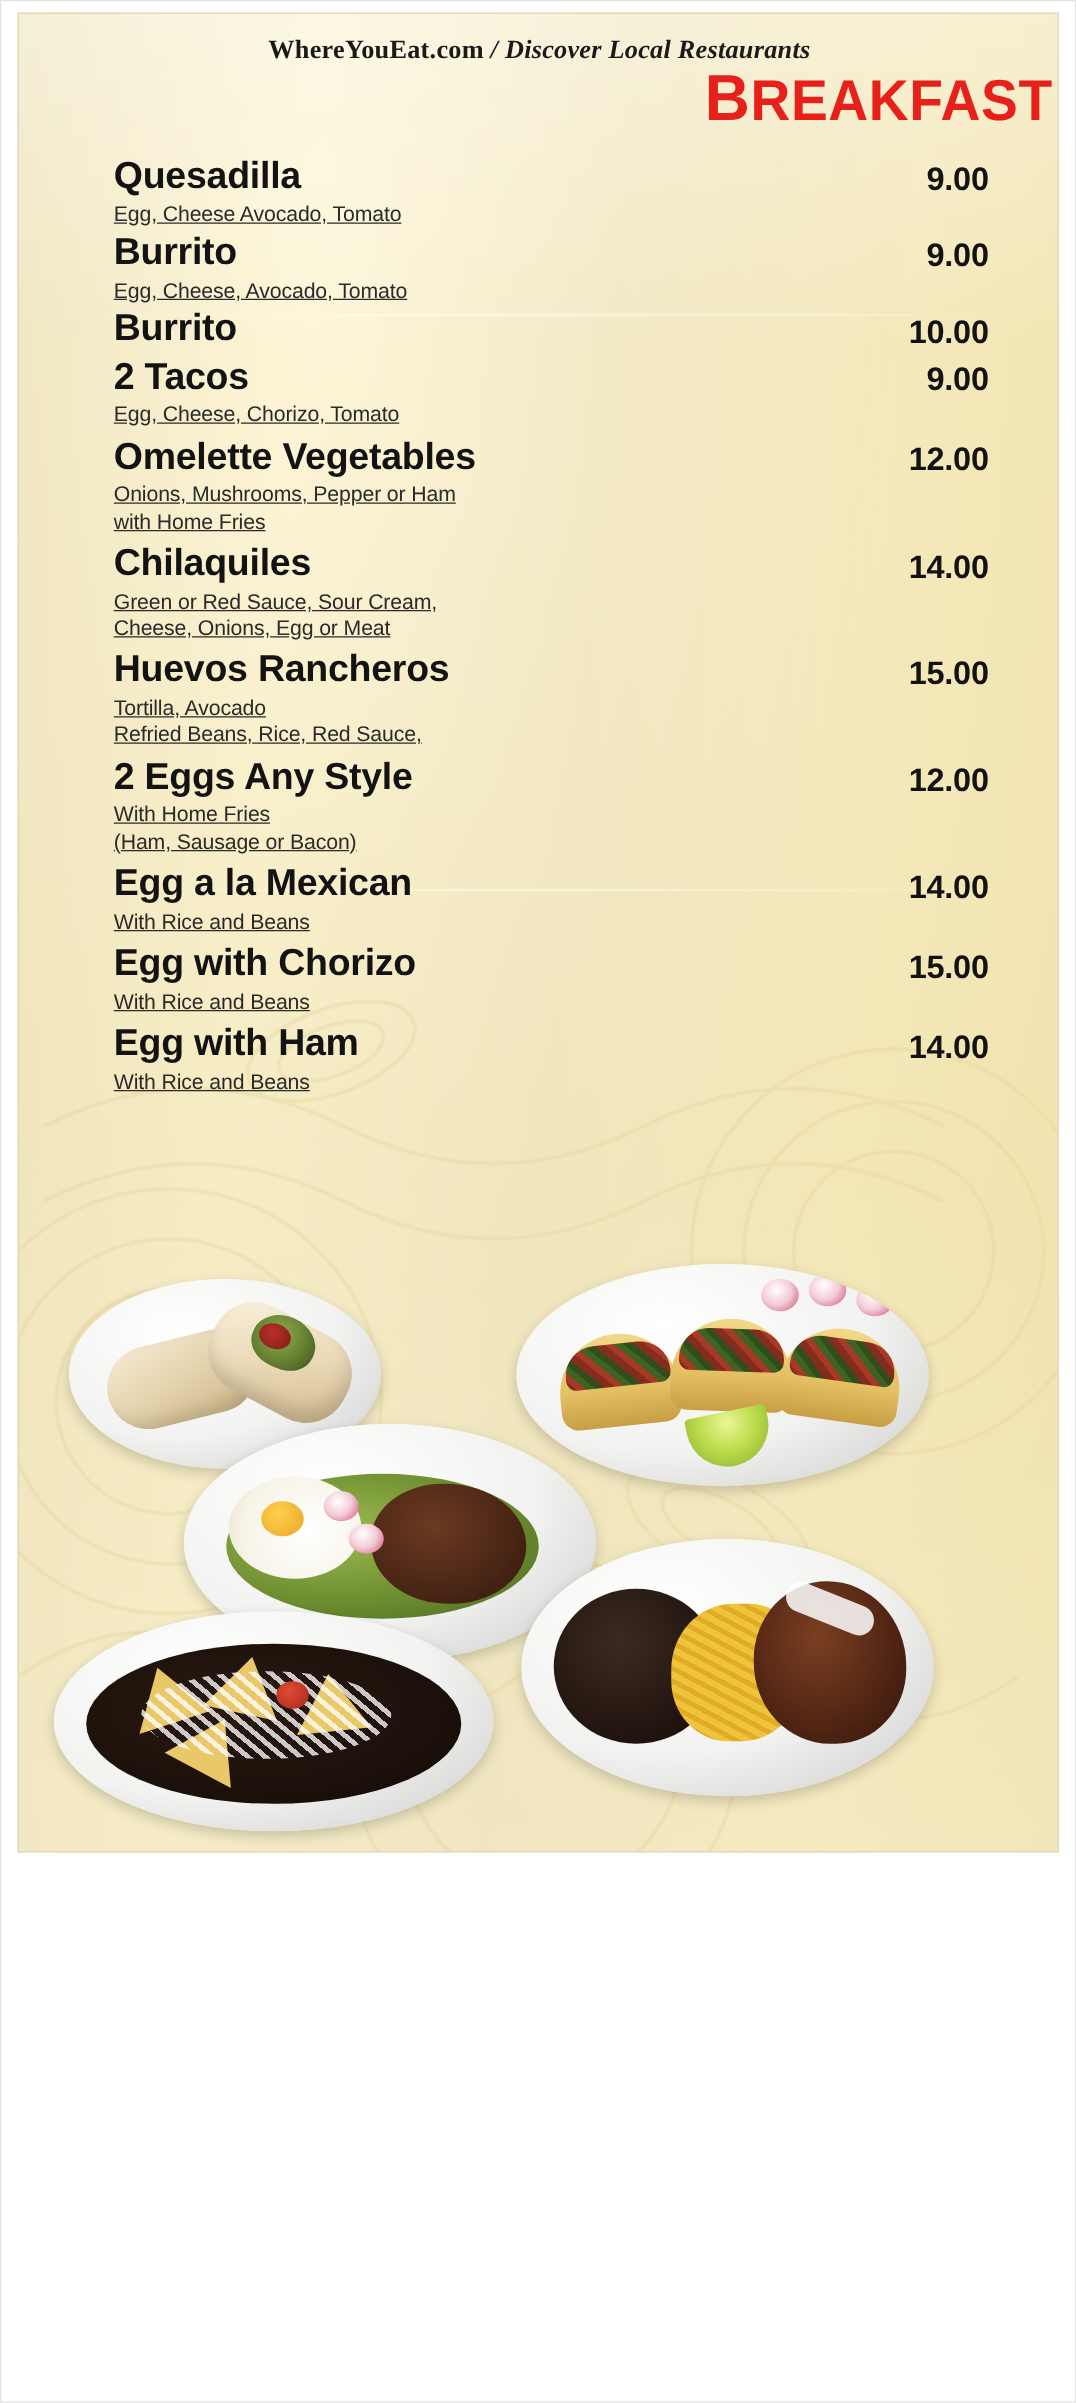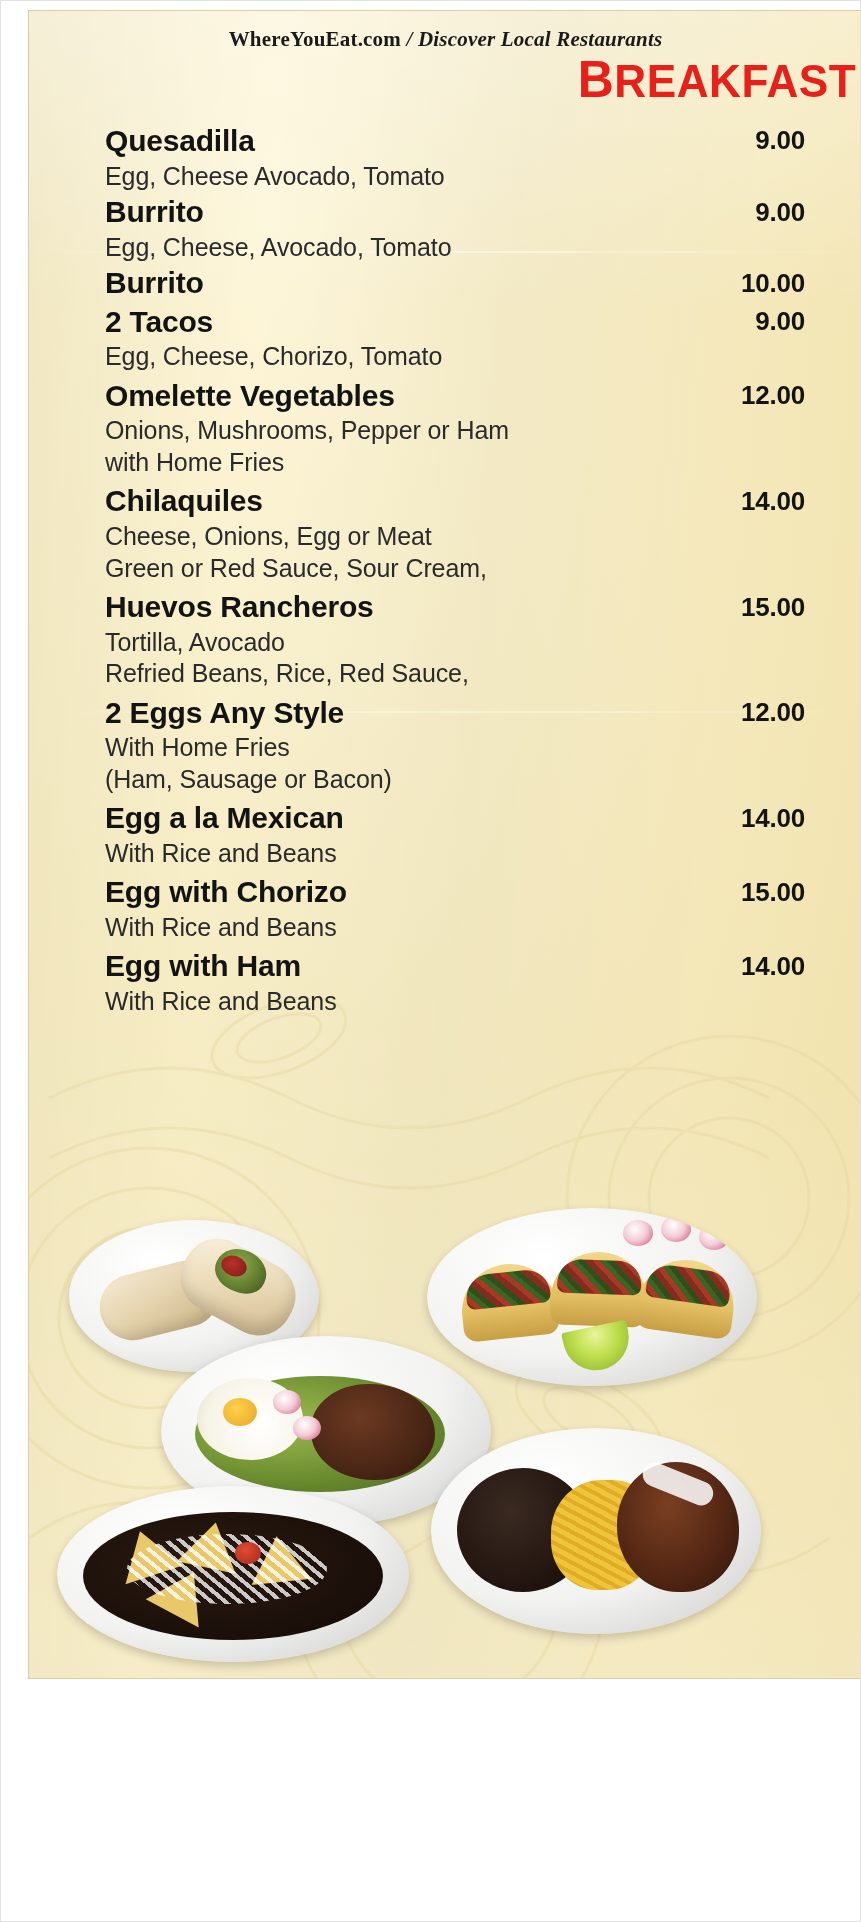--- a/index.html
+++ b/index.html
@@ -17,22 +17,22 @@
   .page {
     position: absolute;
     left: 0; top: 0;
     width: 861px; height: 1922px;
     background: #ffffff;
   }
 
   
   .menu-card {
     position: absolute;
-    left: 28px; top: 10px;
-    width: 833px; height: 1669px;
+    left: 14px; top: 10px;
+    width: 833px; height: 1472px;
     background:
       radial-gradient(ellipse at 30% 12%, #fdf6d9 0%, #f7edc6 35%, #f3e6b5 70%, #efe0a8 100%);
     border: 1px solid #d9cfa6;
     overflow: hidden;
   }
 
   
   .paper-tex {
     position: absolute; inset: 0;
     background:
@@ -97,46 +97,47 @@
   
   .menu-list {
     position: absolute;
     top: 112px;
     left: 76px;
     width: 700px;
   }
   .item { padding: 0 0 2px 0; }
   .item-head {
     display: flex;
-    align-items: center;
+    align-items: flex-end;
     justify-content: space-between;
   }
   .item-name {
     font-size: 30px;
     font-weight: 700;
     color: #131313;
     letter-spacing: -0.2px;
     line-height: 1.22;
   }
   .item-price {
     font-size: 26px;
     font-weight: 700;
     color: #131313;
     letter-spacing: -0.2px;
     line-height: 1.22;
     white-space: nowrap;
     padding-left: 14px;
   }
   .item-desc {
-    font-size: 25px;
+    font-size: 17px;
     font-weight: 400;
     color: #2a2a2a;
     line-height: 1.26;
     letter-spacing: -0.1px;
     margin-top: 1px;
+    text-decoration: underline;
   }
   .item-desc div { white-space: nowrap; }
 
   
   .gap-sm { margin-top: 3px; }
 
   
   .photos {
     position: absolute;
     left: 10px; bottom: 10px;
@@ -391,22 +392,22 @@
           <div>with Home Fries</div>
         </div>
       </div>
 
       <div class="item gap-sm">
         <div class="item-head">
           <span class="item-name">Chilaquiles</span>
           <span class="item-price">14.00</span>
         </div>
         <div class="item-desc">
+          <div>Green or Red Sauce, Sour Cream,</div>
           <div>Cheese, Onions, Egg or Meat</div>
-          <div>Green or Red Sauce, Sour Cream,</div>
         </div>
       </div>
 
       <div class="item gap-sm">
         <div class="item-head">
           <span class="item-name">Huevos Rancheros</span>
           <span class="item-price">15.00</span>
         </div>
         <div class="item-desc">
           <div>Tortilla, Avocado</div>

